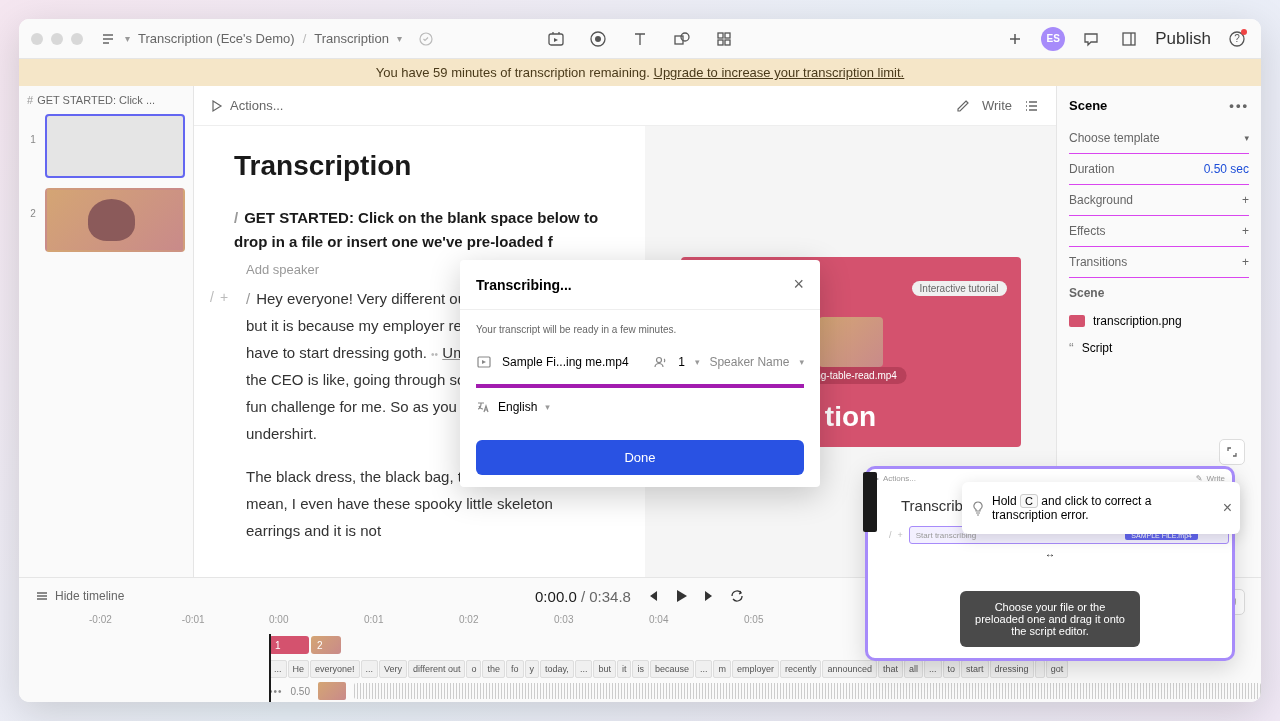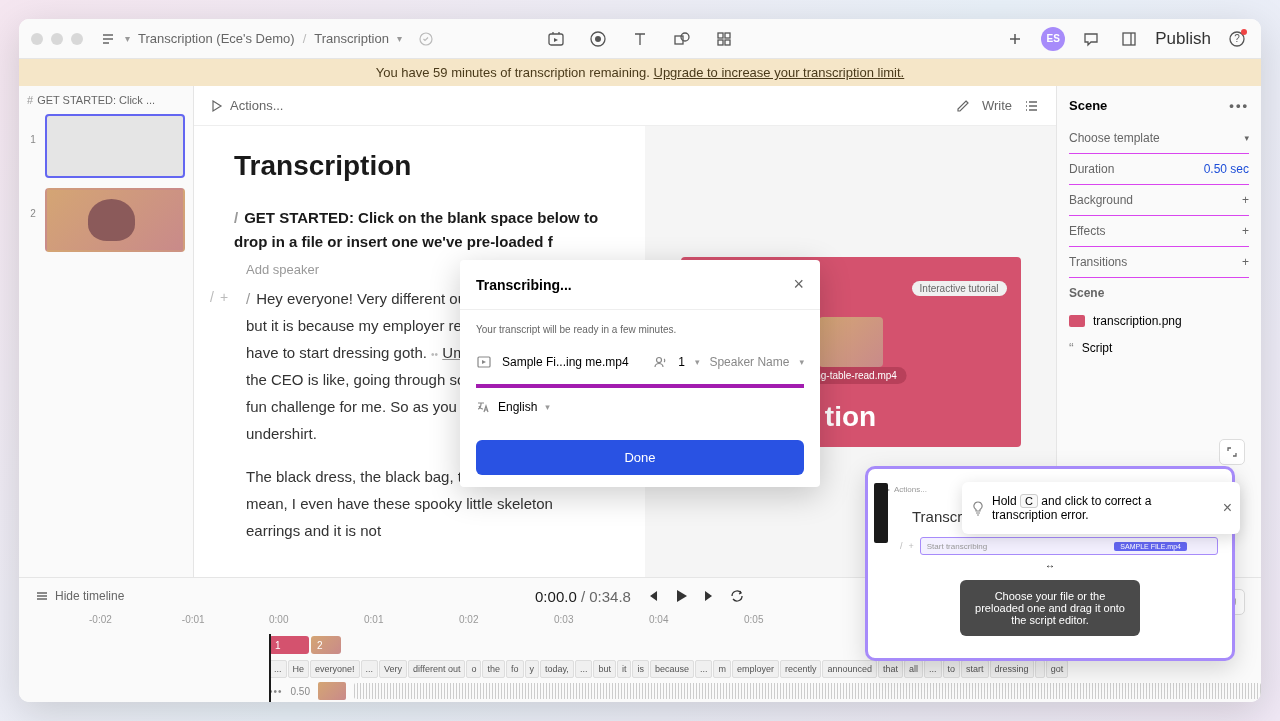--- a/index.html
+++ b/index.html
@@ -74,21 +74,21 @@
 .modal-header { padding: 14px 16px; display: flex; justify-content: space-between; align-items: center; border-bottom: 1px solid #eee; }
 .modal-title { font-size: 14px; font-weight: 600; }
 .modal-close { cursor: pointer; color: #666; font-size: 18px; }
 .modal-body { padding: 14px 16px; }
 .modal-msg { font-size: 10px; color: #666; margin-bottom: 19px; }
 .modal-file-row { display: flex; align-items: center; gap: 10px; font-size: 12px; margin-bottom: 14px; }
 .modal-file-name { flex: 1; }
 .modal-lang-row { display: flex; align-items: center; gap: 8px; font-size: 12px; padding-top: 12px; border-top: 4px solid #a21caf; }
 .modal-footer { padding: 12px 16px; }
 .btn-primary { width: 100%; background: #2952e3; color: #fff; border: none; border-radius: 6px; padding: 10px; font-size: 13px; font-weight: 500; cursor: pointer; }
-.tutorial-card { position: absolute; bottom: 60px; right: 45px; width: 370px; height: 195px; background: #fff; border: 3px solid #a78bfa; border-radius: 10px; box-shadow: 0 8px 24px rgba(0,0,0,0.15); z-index: 90; padding: 14px; }
+.tutorial-card { position: absolute; bottom: 60px; right: 45px; width: 370px; height: 195px; background: #fff; border: 3px solid #a78bfa; border-radius: 10px; box-shadow: 0 8px 24px rgba(0,0,0,0.15); z-index: 90; padding: 3px; }
 .tutorial-inner { width: 100%; height: 100%; position: relative; }
 .tutorial-mini-toolbar { font-size: 8px; color: #999; display: flex; justify-content: space-between; margin-bottom: 12px; padding: 2px 4px; }
 .tutorial-heading { font-size: 15px; color: #333; margin-left: 30px; margin-bottom: 12px; }
 .tutorial-input-row { display: flex; align-items: center; gap: 6px; margin-left: 18px; }
 .tutorial-input { flex: 1; border: 1px solid #a78bfa; background: #f3f0ff; border-radius: 3px; height: 18px; font-size: 8px; padding: 0 6px; display: flex; align-items: center; color: #999; position: relative; }
 .tutorial-chip { position: absolute; right: 30px; background: #6366f1; color: #fff; font-size: 7px; padding: 1px 6px; border-radius: 2px; }
 .tutorial-tooltip { position: absolute; bottom: 8px; left: 50%; transform: translateX(-50%); background: #4a4a4a; color: #fff; font-size: 11px; padding: 10px 14px; border-radius: 6px; text-align: center; width: 180px; }
 .tip-popup { position: absolute; top: 482px; right: 40px; background: #fff; border-radius: 6px; box-shadow: 0 4px 16px rgba(0,0,0,0.15); padding: 12px 8px; width: 278px; z-index: 110; display: flex; align-items: center; gap: 6px; font-size: 12px; }
 .tip-bulb { color: #999; }
 .tip-close { margin-left: auto; cursor: pointer; color: #666; font-size: 16px; }

